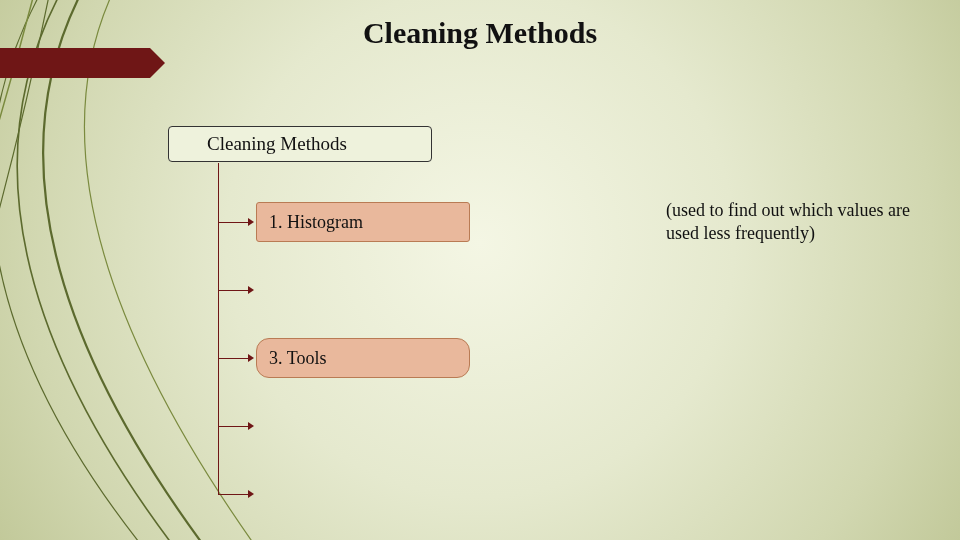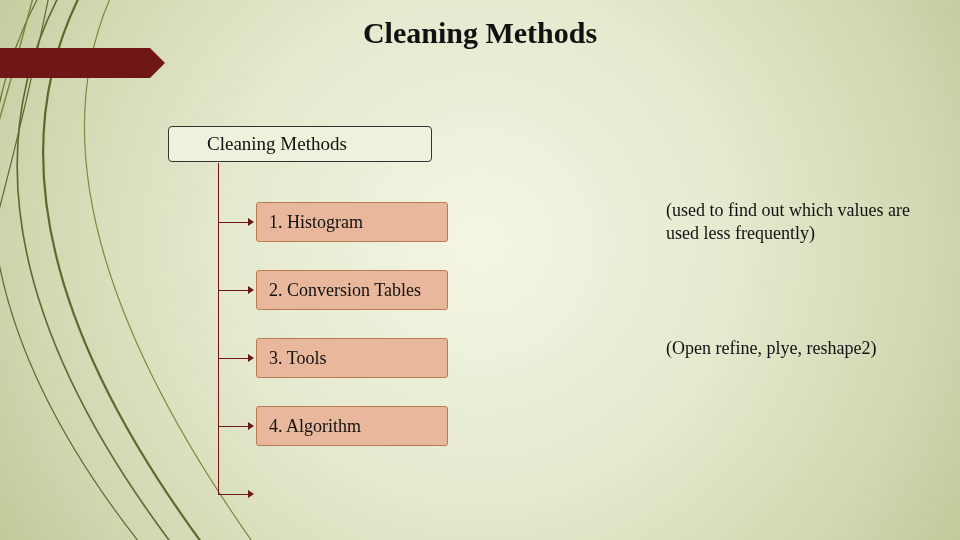--- a/index.html
+++ b/index.html
@@ -64,21 +64,21 @@
     border-radius: 4px;
     display: flex;
     align-items: center;
     padding-left: 38px;
     font-size: 19px;
     color: #111;
     box-sizing: border-box;
   }
   .item-box {
     position: absolute;
-    width: 192px;
+    width: 214px;
     height: 40px;
     background: #e9b89c;
     border: 1px solid #b97b54;
     border-radius: 3px;
     display: flex;
     align-items: center;
     padding-left: 12px;
     font-size: 18px;
     color: #111;
     box-sizing: border-box;
@@ -145,27 +145,20 @@
   <div class="connector-arrow" style="left:248px; top:422px;"></div>
 
   <div class="connector-branch" style="left:218px; top:494px; width:30px;"></div>
   <div class="connector-arrow" style="left:248px; top:490px;"></div>
 
   <div class="item-box" style="left:256px; top:202px;">
     <span>1. Histogram</span>
   </div>
   <div class="note" style="left:666px; top:199px;">(used to find out which values are used less frequently)</div>
 
-  <div class="item-box" style="left:256px; top:270px;">
-    <span>2. Conversion Tables</span>
+
+  <div class="item-box" style="left:256px; top:338px;border-radius:13px;">
+    <span>3. Tools</span>
   </div>
 
-  <div class="item-box" style="left:256px; top:338px;">
-    <span>3. Tools</span>
-  </div>
-  <div class="note" style="left:666px; top:337px;">(Open refine, plye, reshape2)</div>
-
-  <div class="item-box" style="left:256px; top:406px;">
-    <span>4. Algorithm</span>
-  </div>
 
 
 </div>
 
 </body></html>

